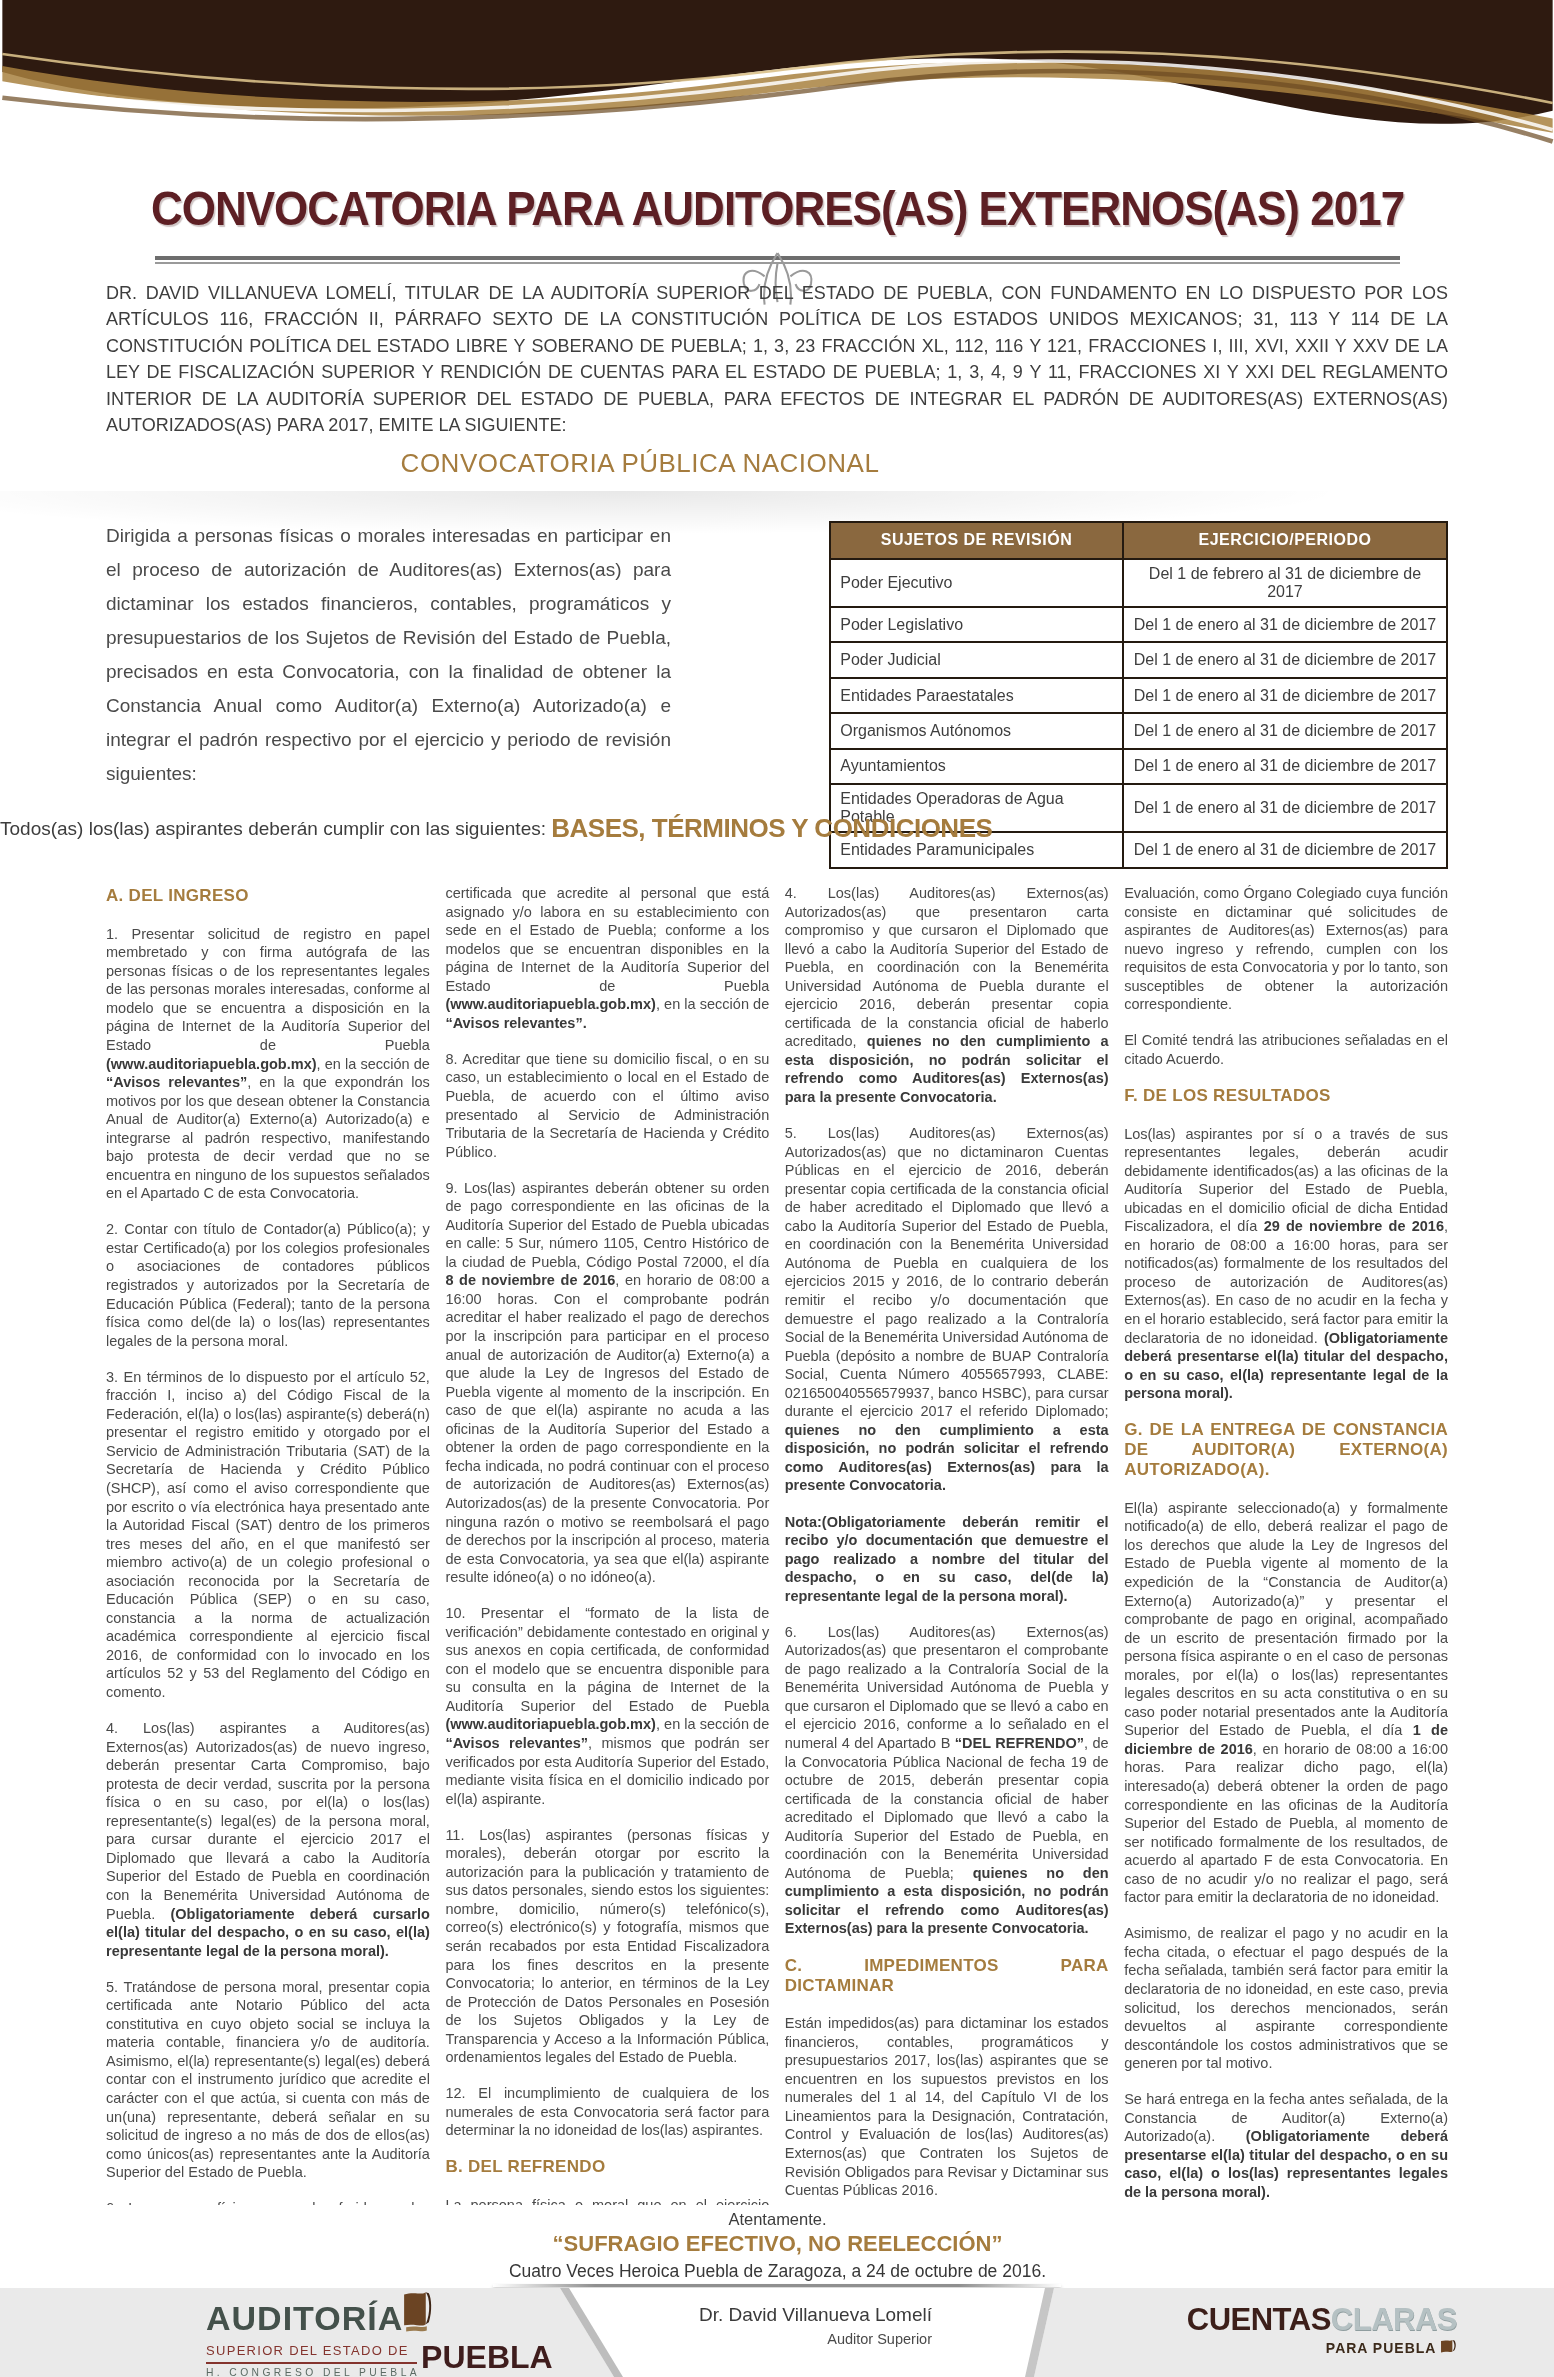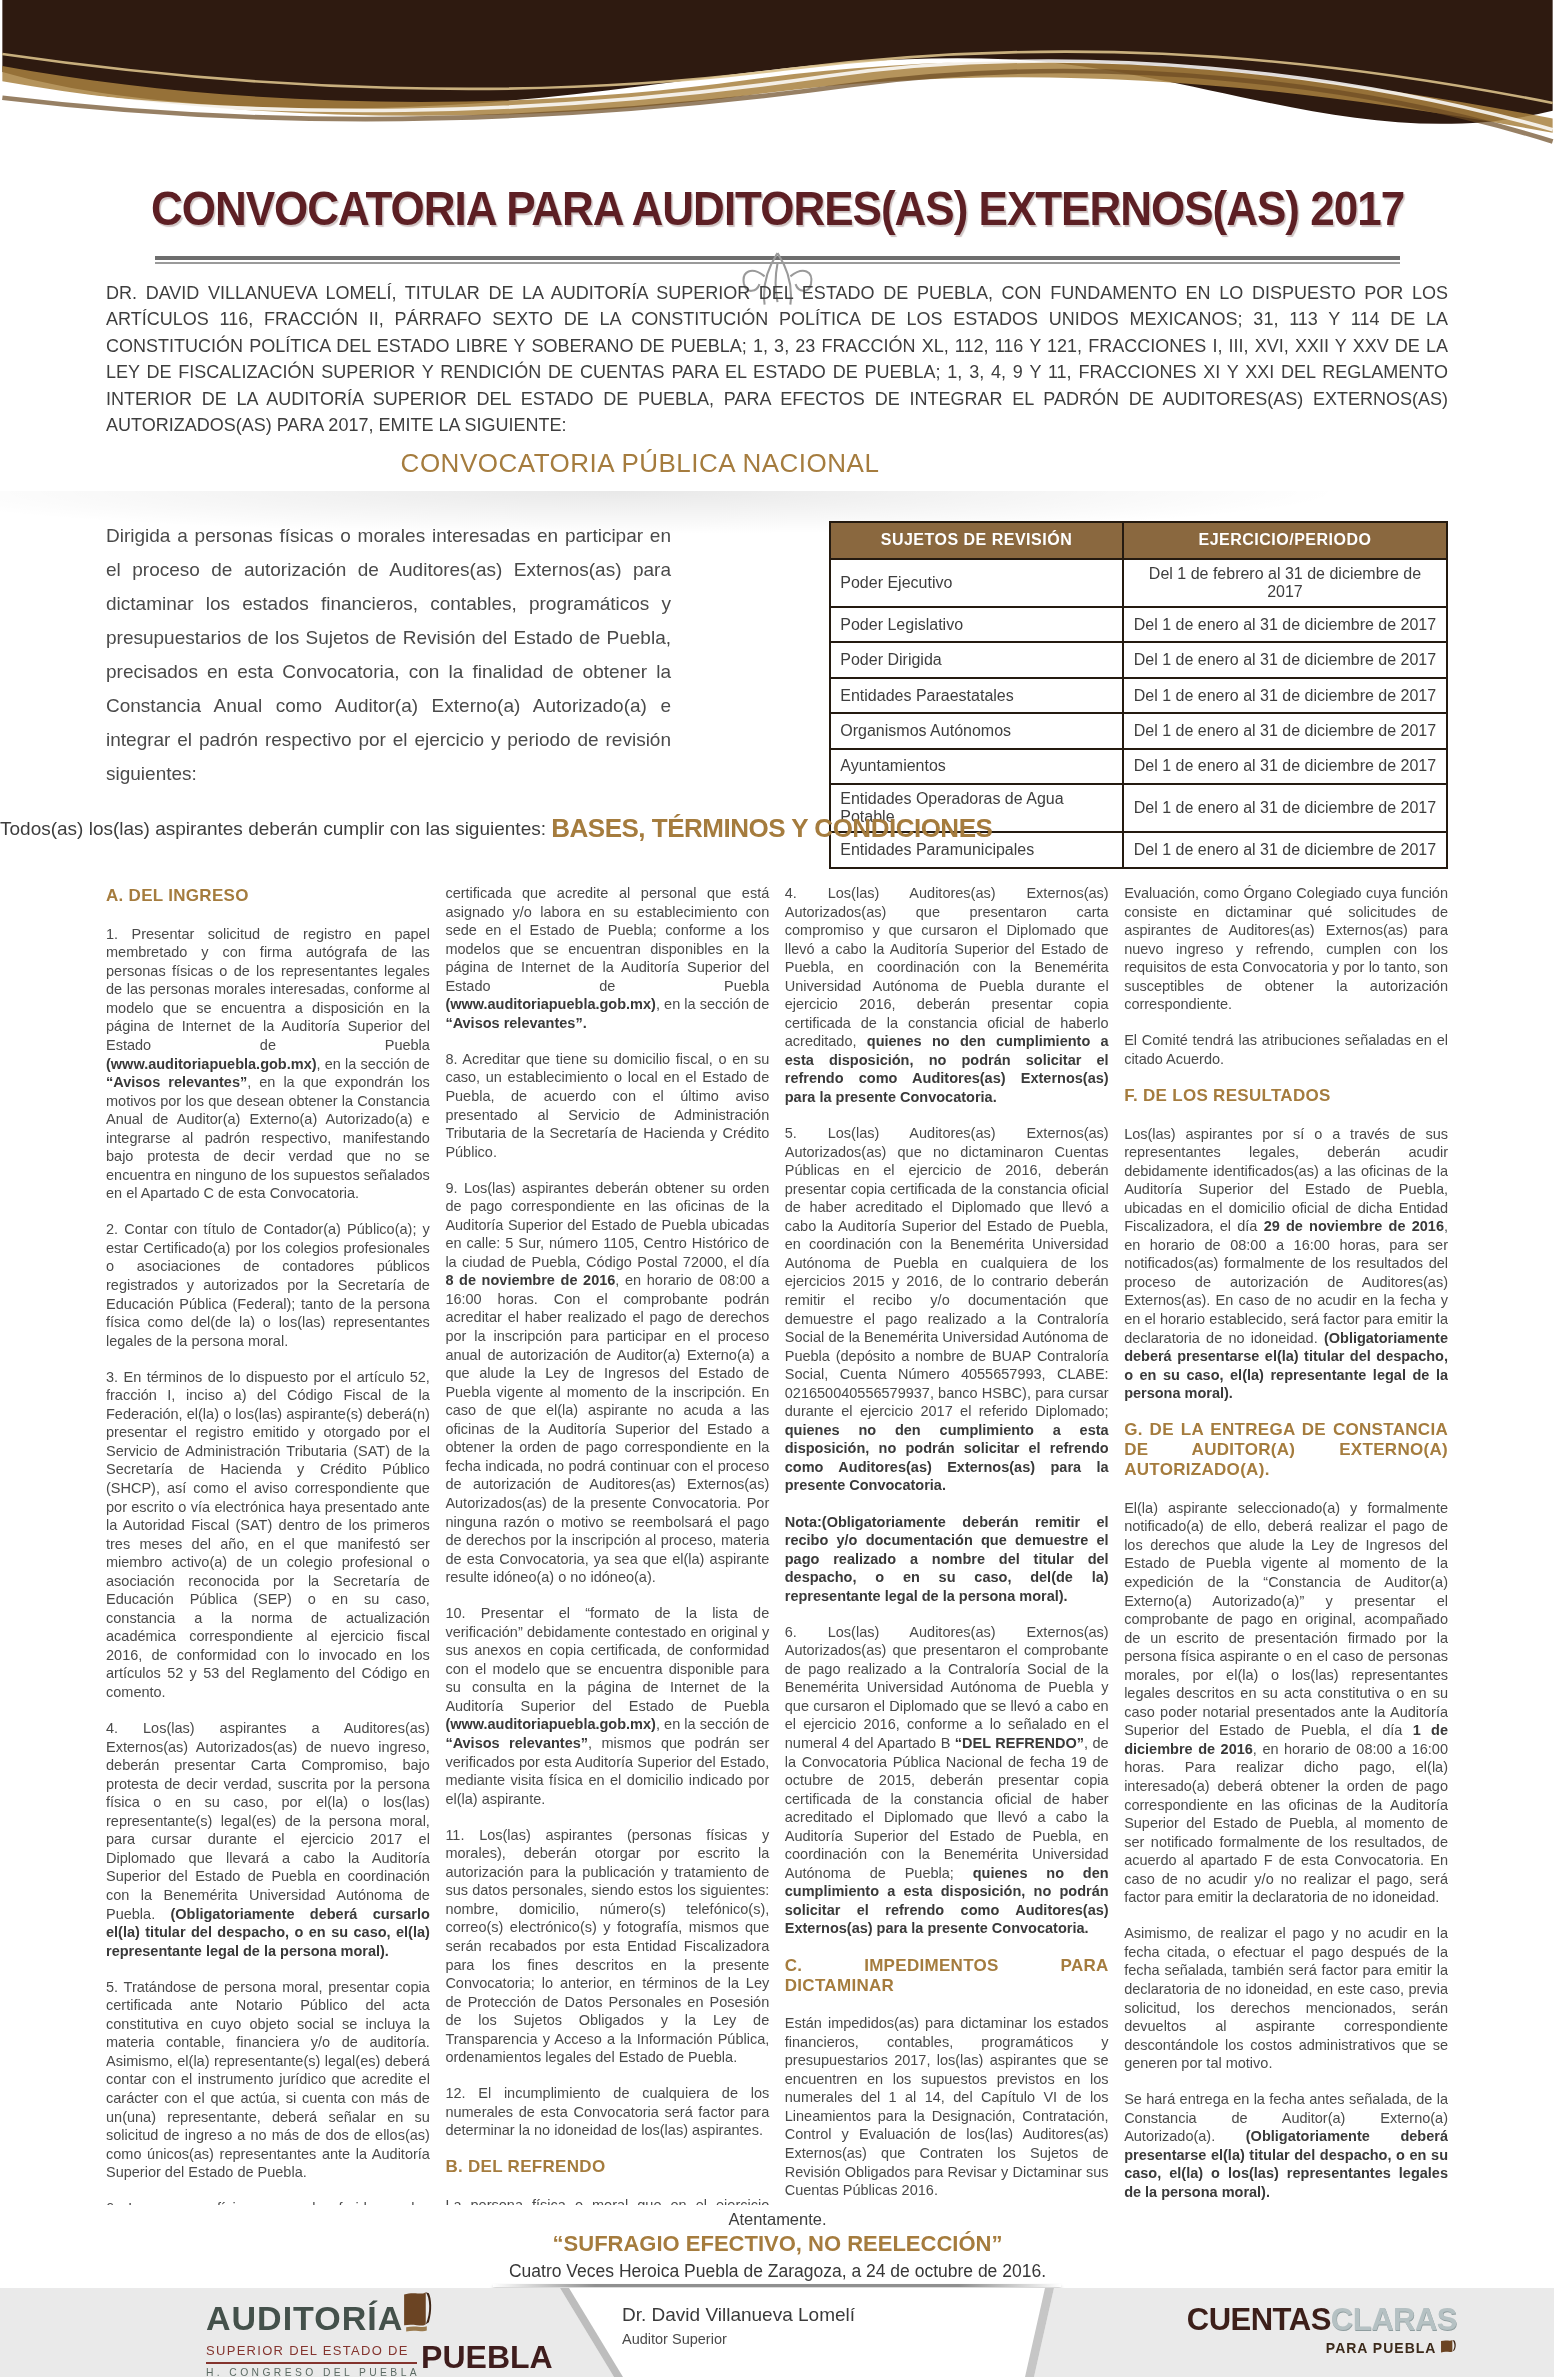--- a/index.html
+++ b/index.html
@@ -69,21 +69,21 @@
   .asep-top{display:flex;align-items:center;}
   .asep-auditoria{font-size:34px;font-weight:600;color:#44514b;letter-spacing:1px;line-height:1;}
   .asep-book{margin-left:-3.1px;margin-top:-4.1px;}
   .asep-mid{display:flex;align-items:flex-start;margin-top:1px;}
   .asep-left{width:211px;}
   .asep-superior{font-size:13px;color:#84342e;letter-spacing:1.3px;white-space:nowrap;}
   .asep-rule{height:2.1px;background:#84342e;margin:3.6px 0 3.1px 0;}
   .asep-congreso{font-size:10.3px;color:#5c6b64;letter-spacing:3.4px;white-space:nowrap;}
   .asep-puebla{font-size:32px;font-weight:700;color:#3f1d1d;line-height:0.9;margin-left:4.1px;letter-spacing:0;}
 
-  .signature{position:absolute;left:622px;top:15.5px;width:310px;text-align:left;}
+  .signature{position:absolute;left:622px;top:15.5px;width:310px;text-align:right;}
   .sig-name{font-size:19px;color:#3a3a3a;}
   .sig-title{font-size:14.5px;color:#4a4a4a;margin-top:5.2px;}
 
   .cc-logo{position:absolute;right:98px;top:15.5px;text-align:right;}
   .cc-top{font-size:31px;font-weight:800;letter-spacing:-0.5px;line-height:1;}
   .cc-cuentas{color:#3c1f1a;}
   .cc-claras{color:#b5c1c3;text-shadow:0.5px 0.5px 0 #8f9d9f;}
   .cc-tagline{font-size:14px;font-weight:700;color:#3c2a1a;letter-spacing:1px;margin-top:4.1px;
               display:flex;align-items:center;justify-content:flex-end;gap:3.1px;}
 </style>
@@ -135,21 +135,21 @@
       <tbody>
           <tr>
             <td class="subject">Poder Ejecutivo</td>
             <td class="period">Del 1 de febrero al 31 de diciembre de 2017</td>
           </tr>
           <tr>
             <td class="subject">Poder Legislativo</td>
             <td class="period">Del 1 de enero al 31 de diciembre de 2017</td>
           </tr>
           <tr>
-            <td class="subject">Poder Dirigida</td>
+            <td class="subject">Poder Judicial</td>
             <td class="period">Del 1 de enero al 31 de diciembre de 2017</td>
           </tr>
           <tr>
             <td class="subject">Entidades Paraestatales</td>
             <td class="period">Del 1 de enero al 31 de diciembre de 2017</td>
           </tr>
           <tr>
             <td class="subject">Organismos Autónomos</td>
             <td class="period">Del 1 de enero al 31 de diciembre de 2017</td>
           </tr>

